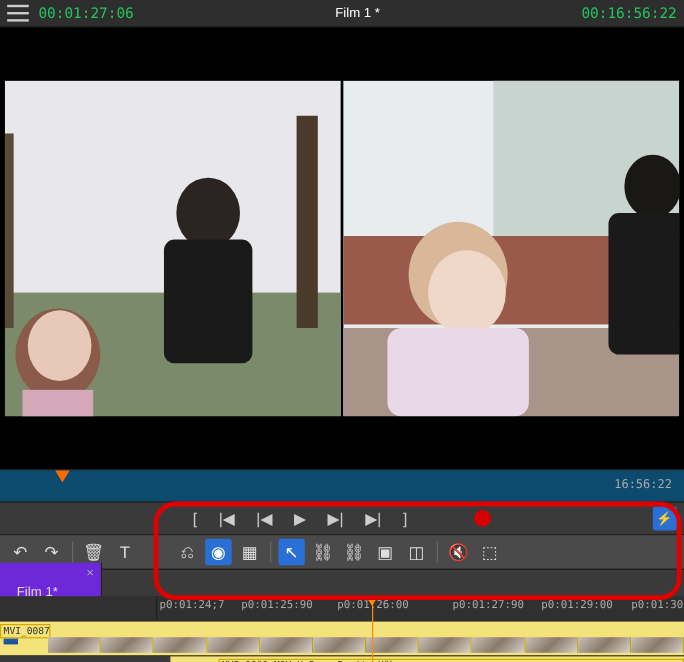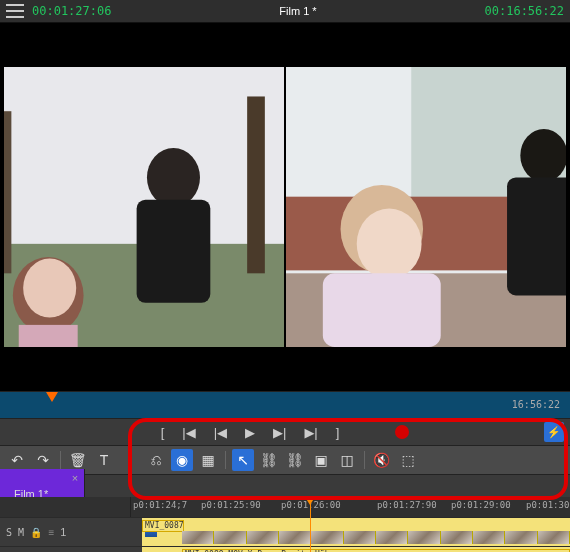--- a/index.html
+++ b/index.html
@@ -145,26 +145,20 @@
       <span style="left:70px">p0:01:25:90</span>
       <span style="left:150px">p0:01:26:00</span>
       <span style="left:246px">p0:01:27:90</span>
       <span style="left:320px">p0:01:29:00</span>
       <span style="left:395px">p0:01:30:90</span>
     </div>
   </div>
   <div class="cursor"></div>
 
   <div class="trow">
-    <div class="thead">
-      <span class="sm">S M</span>
-      <span class="ic">🔒</span>
-      <span class="ic">≡</span>
-      <span>1</span>
-    </div>
     <div class="tbody thumbrow">
       <div class="smallicon" style="position:absolute;top:7px;left:3px"></div>
       <div class="clipbar" style="left:0;width:38px">MVI_0087.MO</div>
       <div class="thumbs" style="left:40px">
           <div></div>
           <div></div>
           <div></div>
           <div></div>
           <div></div>
           <div></div>

